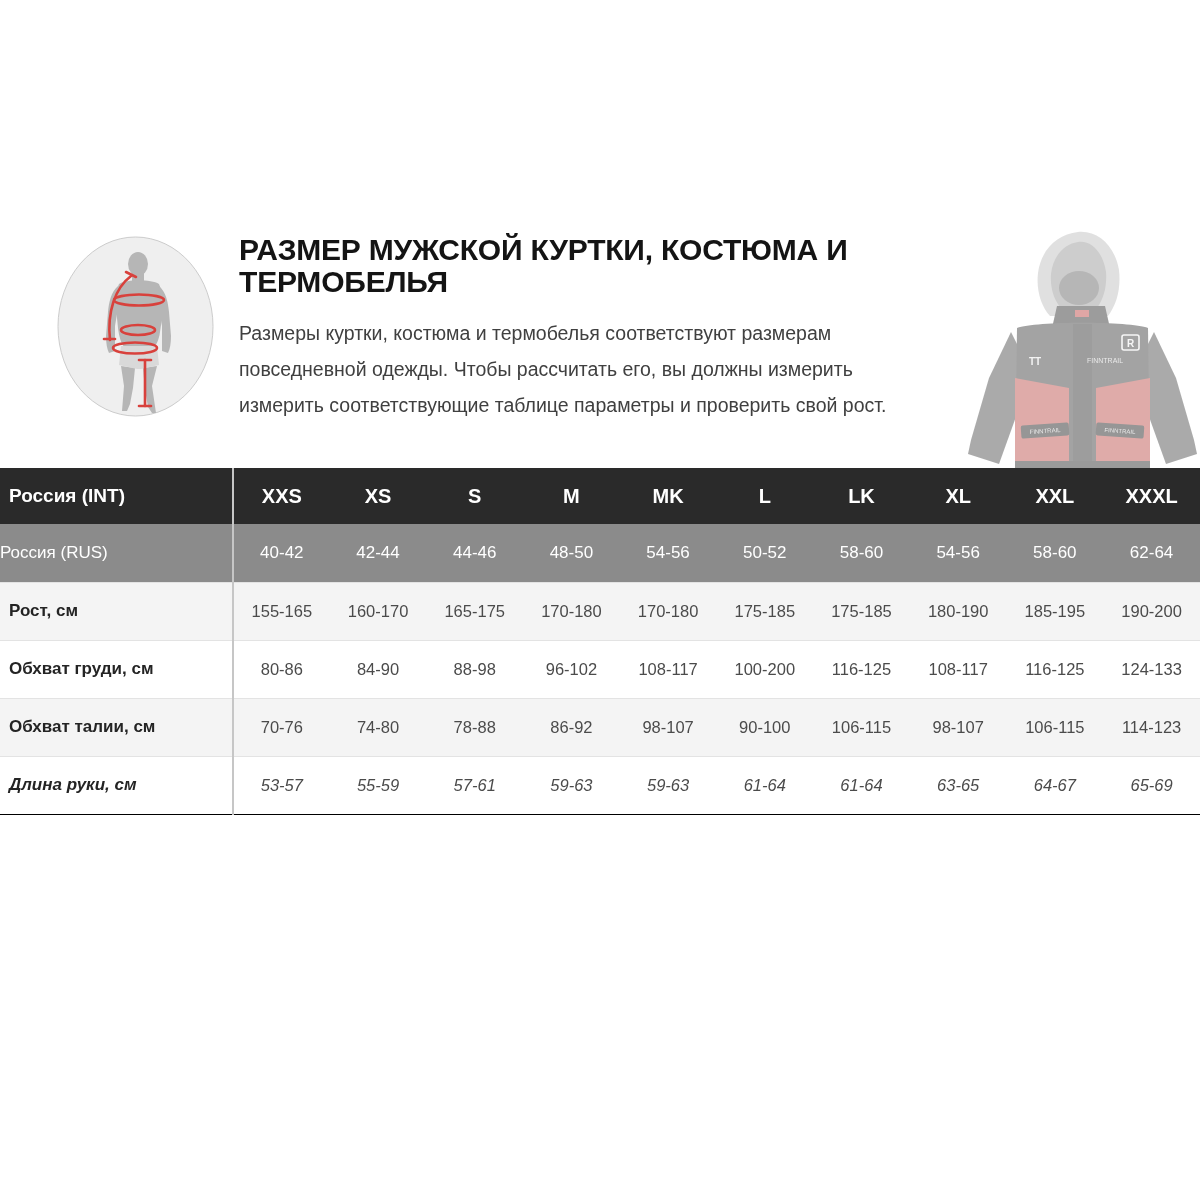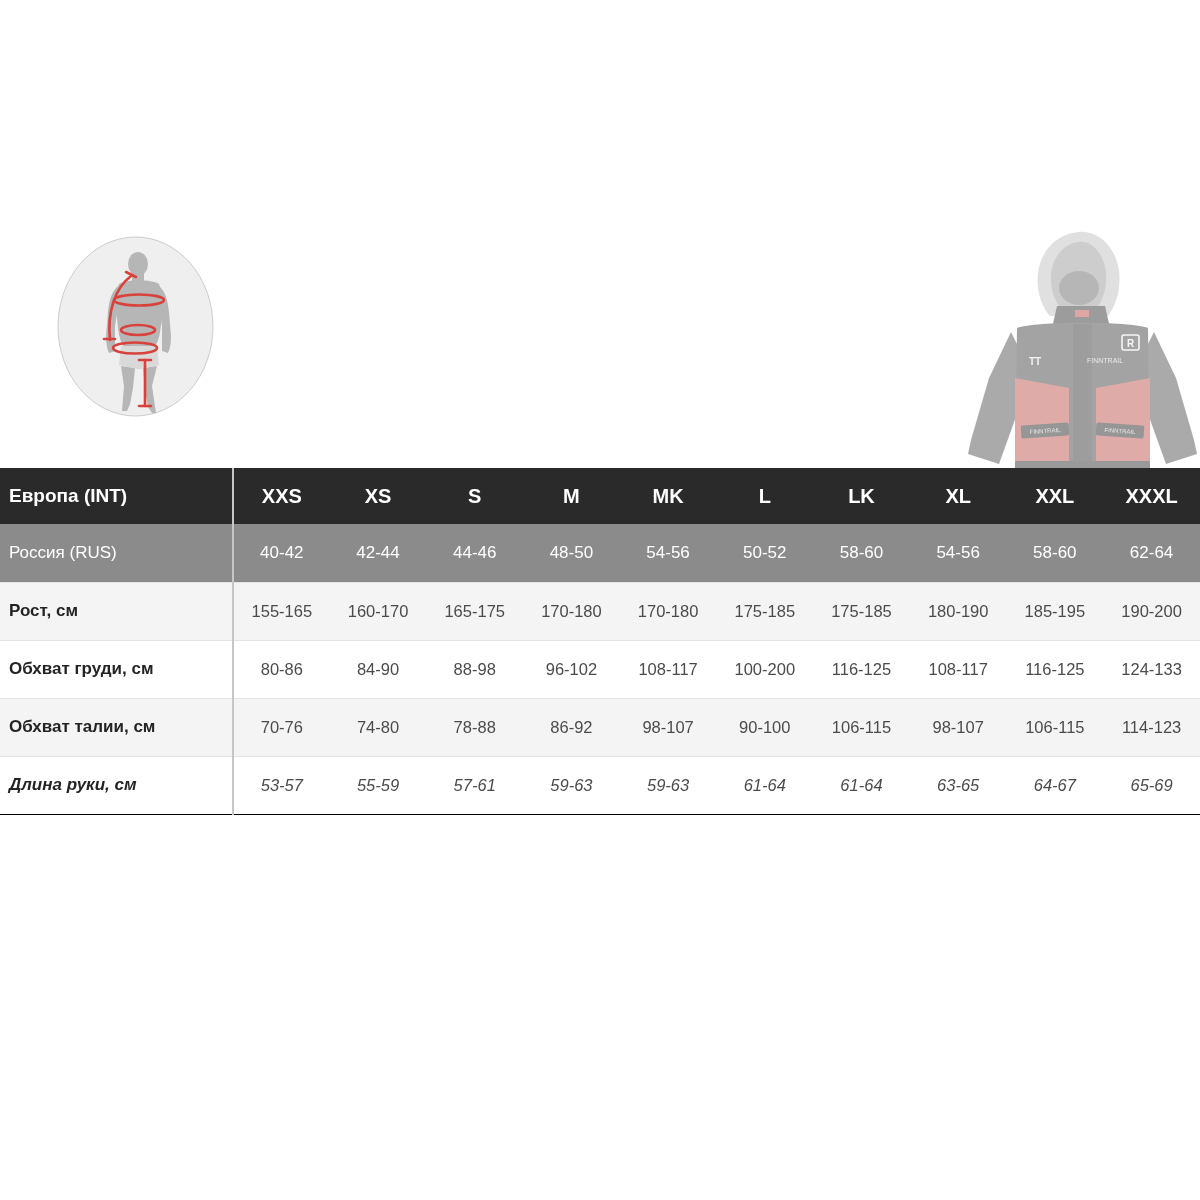--- a/index.html
+++ b/index.html
@@ -51,21 +51,21 @@
     text-align: left; padding-left: 9px; font-size: 19px;
   }
   .label-cell { border-right: 2px solid #c6c6c6; }
 
   tr.region-row td {
     height: 58px;
     background: var(--region-bg, #8b8b8b);
     color: #ffffff;
     font-size: 17px; text-align: center; font-weight: 400;
   }
-  tr.region-row td.label-cell { text-align: left; padding-left: 9px; }
+  tr.region-row td.label-cell { text-align: left; padding-left: 0; }
 
   tr.measure-row td {
     height: 58px;
     background: #ffffff;
     color: #4b4b4b;
     font-size: 16.5px; text-align: center;
     border-top: 1px solid #e3e3e3;
   }
   tr.measure-row:first-of-type td { border-top: none; }
   tr.measure-row.alt td { background: var(--row-alt-bg, #f4f4f4); }
@@ -102,20 +102,24 @@
           <ellipse cx="82" cy="64" rx="25" ry="5.5"></ellipse>
           <ellipse cx="81" cy="94" rx="17" ry="5"></ellipse>
           <ellipse cx="78" cy="112" rx="22" ry="5.5"></ellipse>
           <line x1="88" y1="124" x2="88" y2="170"></line>
           <line x1="82" y1="124" x2="94" y2="124"></line>
           <line x1="82" y1="170" x2="94" y2="170"></line>
         </g>
       </svg>
     </div>
 
+    <div class="intro-text">
+      <h1 class="intro-title">РАЗМЕР МУЖСКОЙ КУРТКИ, КОСТЮМА И ТЕРМОБЕЛЬЯ</h1>
+      <p class="intro-desc">Размеры куртки, костюма и термобелья соответствуют размерам повседневной одежды. Чтобы рассчитать его, вы должны измерить измерить соответствующие таблице параметры и проверить свой рост.</p>
+    </div>
 
     <div class="jacket">
       <svg viewBox="0 0 235 242" xmlns="http://www.w3.org/2000/svg">
         <g opacity="0.5">
           <path d="M113 4 C92 6 76 22 73 45 C71 62 76 78 85 88 L143 88 C152 76 156 60 154 42 C150 18 133 2 113 4 Z" fill="#c2c2c2"></path>
           <path d="M113 14 C99 16 88 28 86 46 C85 60 89 72 96 80 L132 80 C139 70 142 58 141 44 C138 24 126 12 113 14 Z" fill="#9c9c9c"></path>
           <ellipse cx="114" cy="60" rx="20" ry="17" fill="#707070"></ellipse>
           <path d="M92 78 L140 78 L145 100 L87 100 Z" fill="#3c3c3c"></path>
           <rect x="110" y="82" width="14" height="7" fill="#c0504d"></rect>
           <path d="M46 104 L24 150 L6 212 L3 226 L34 236 L52 186 L58 128 Z" fill="#585858"></path>
@@ -141,21 +145,21 @@
       </svg>
     </div>
   </div>
 
   <table class="size-table">
     <colgroup>
       <col class="first-col">
     </colgroup>
     <thead>
         <tr>
-          <th class="label-cell">Европа (INT)</th>
+          <th class="label-cell">Россия (INT)</th>
           <th>XXS</th>
           <th>XS</th>
           <th>S</th>
           <th>M</th>
           <th>MK</th>
           <th>L</th>
           <th>LK</th>
           <th>XL</th>
           <th>XXL</th>
           <th>XXXL</th>

